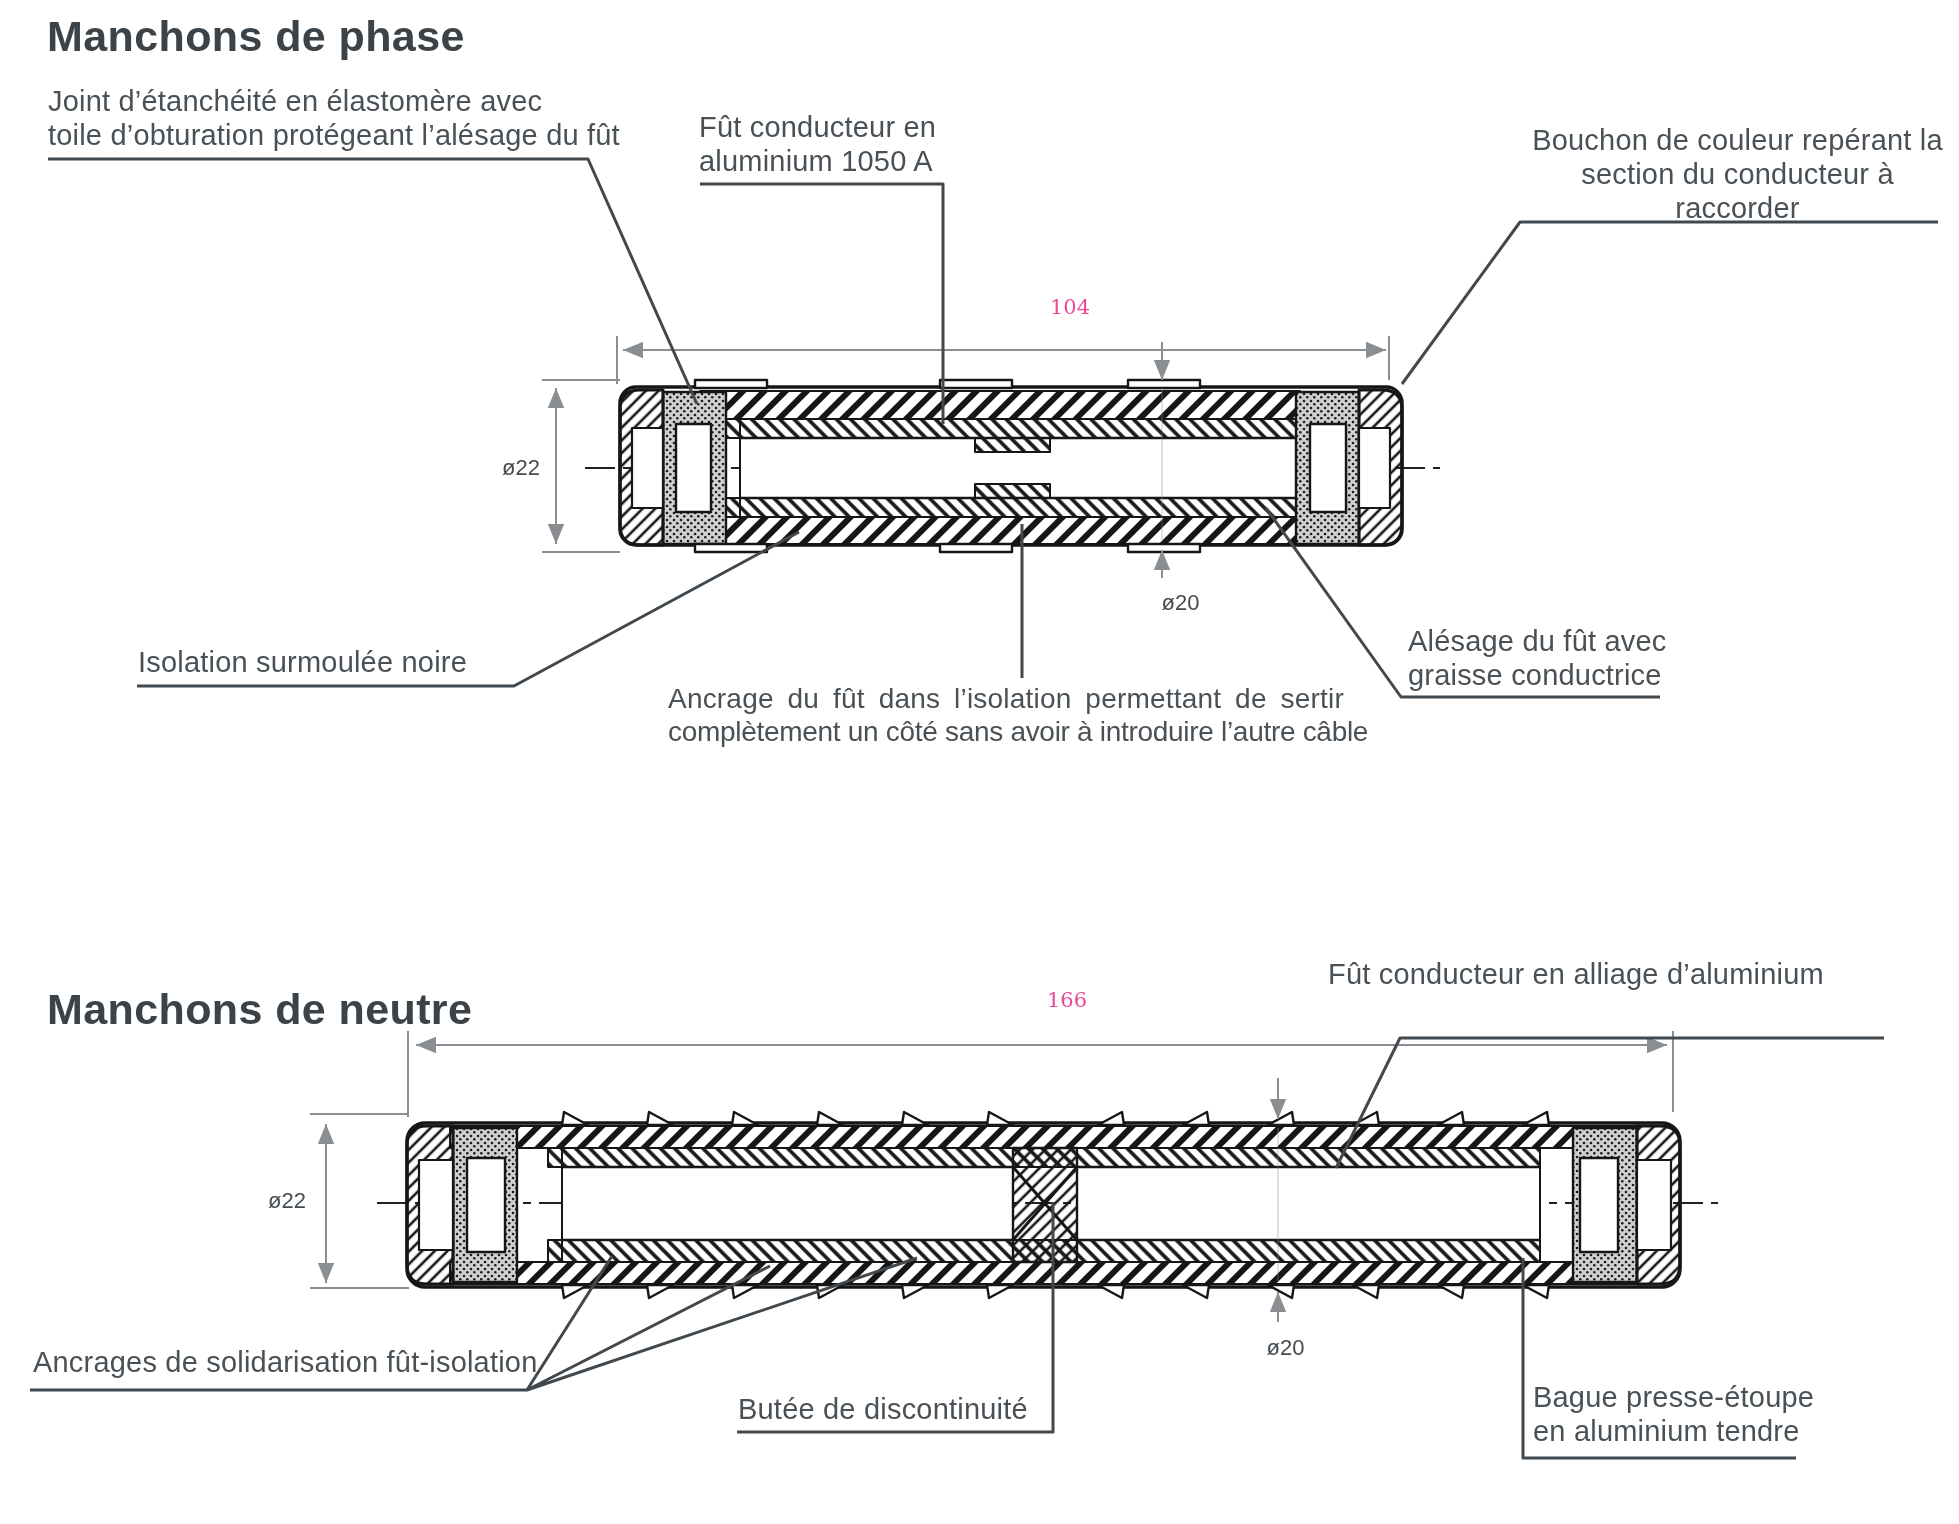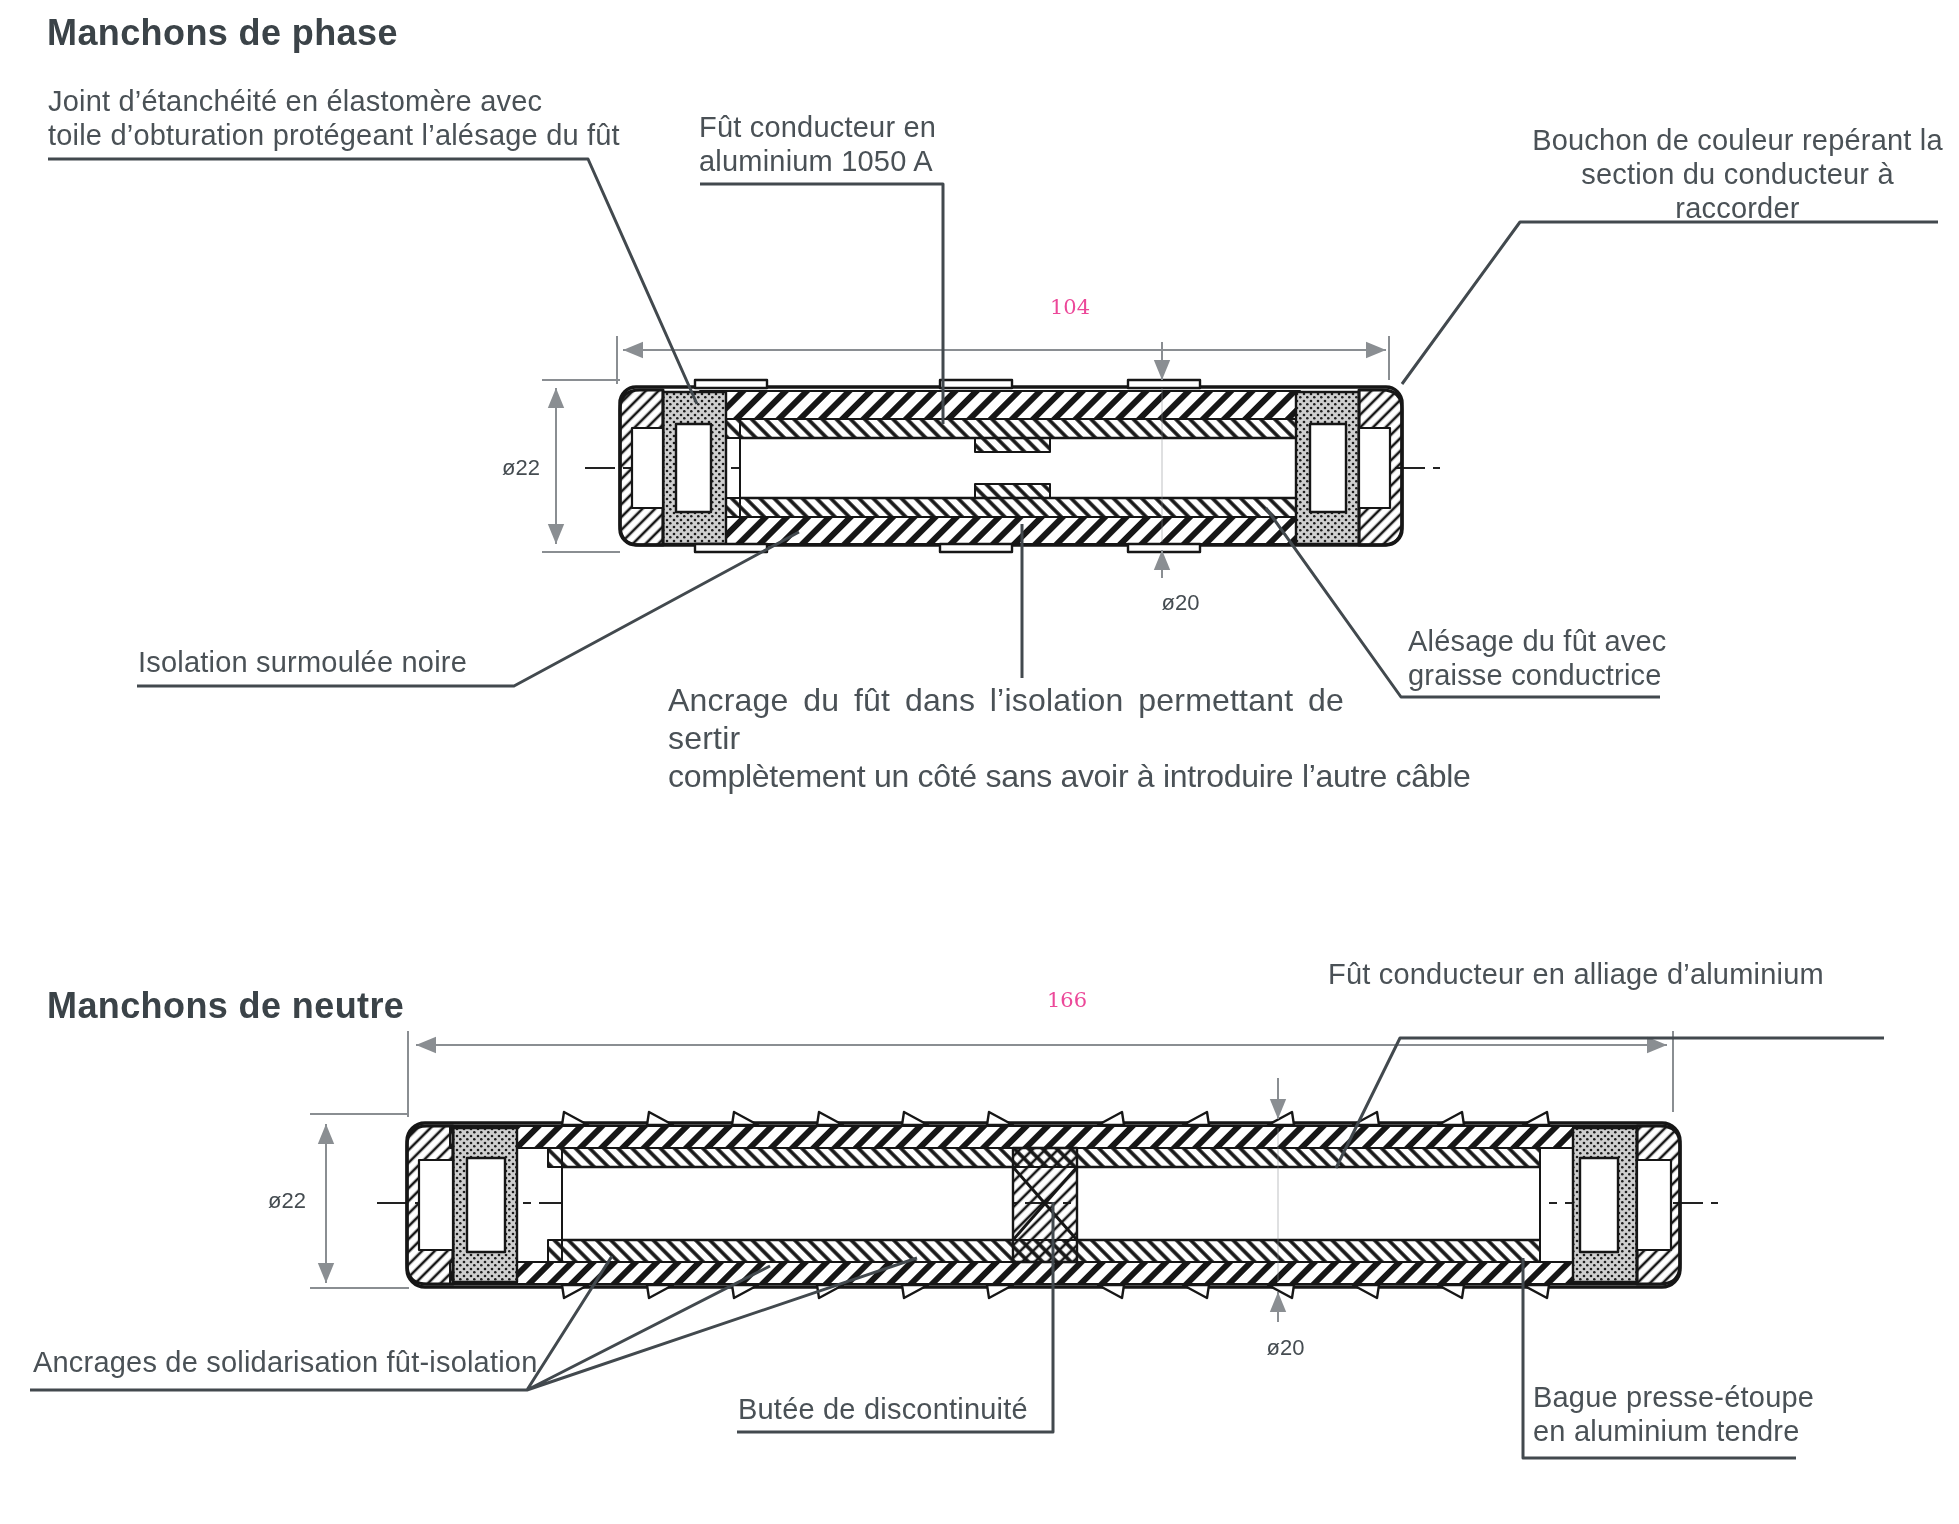--- a/index.html
+++ b/index.html
@@ -1,20 +1,20 @@
 <!DOCTYPE html>
 <html><head>
 <meta charset="utf-8">
 <style>
   html,body{margin:0;padding:0;background:#ffffff;}
   #stage{position:relative;width:1959px;height:1524px;background:#fff;overflow:hidden;
          font-family:"Liberation Sans", sans-serif;}
   svg.draw{position:absolute;left:0;top:0;}
   .lbl{position:absolute;font-size:29px;line-height:1.18;color:#4a5156;letter-spacing:.2px;}
-  .title{position:absolute;font-size:36px;font-weight:bold;color:#3b4348;letter-spacing:.4px;}
+  .title{position:absolute;font-size:43px;font-weight:bold;color:#3b4348;letter-spacing:.4px;}
   .dimnum{position:absolute;font-family:"DejaVu Serif", serif;font-size:21px;color:#ec4899;text-align:right;}
   .dia{position:absolute;font-size:22px;color:#454c51;}
   .right{text-align:right;}
   .center{text-align:center;}
   .just{text-align:justify;text-align-last:justify;}
   .tight{letter-spacing:-.3px;white-space:nowrap;}
 </style>
 </head>
 <body>
 
@@ -233,21 +233,21 @@
 </div>
 
 <div class="dimnum" style="left:990px;top:295px;width:100px;">104</div>
 
 <div class="dia right" style="left:440px;top:455px;width:100px;">ø22</div>
 
 <div class="dia center" style="left:1138px;top:590px;width:85px;">ø20</div>
 
 <div class="lbl" style="left:138px;top:645px;">Isolation surmoulée noire</div>
 
-<div class="lbl" style="left:668px;top:682px;width:676px;font-size:32px;">
+<div class="lbl" style="left:668px;top:682px;width:676px;font-size:28px;">
   <div class="just">Ancrage du fût dans l’isolation permettant de sertir</div>
   <div class="tight">complètement un côté sans avoir à introduire l’autre câble</div>
 </div>
 
 <div class="lbl" style="left:1408px;top:624px;">
   <div>Alésage du fût avec</div>
   <div>graisse conductrice</div>
 </div>
 
 <div class="title" style="left:47px;top:985px;">Manchons de neutre</div>

